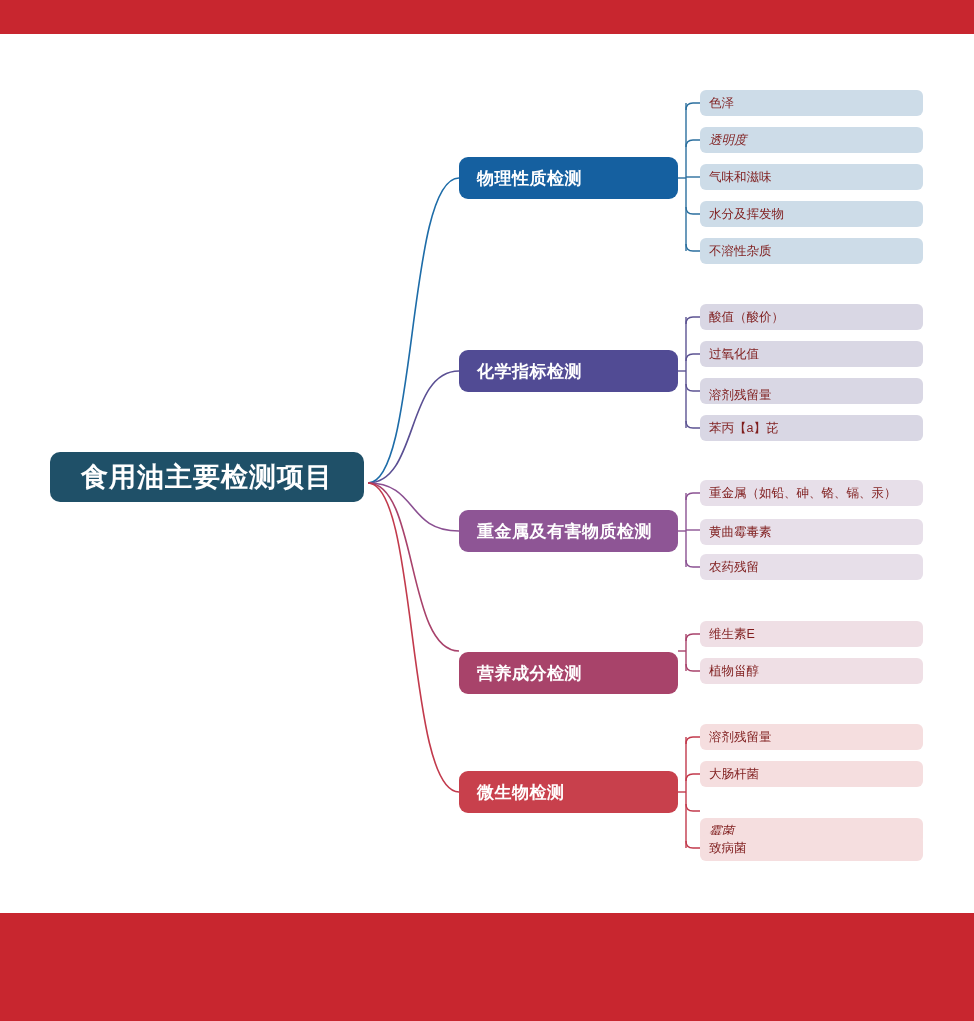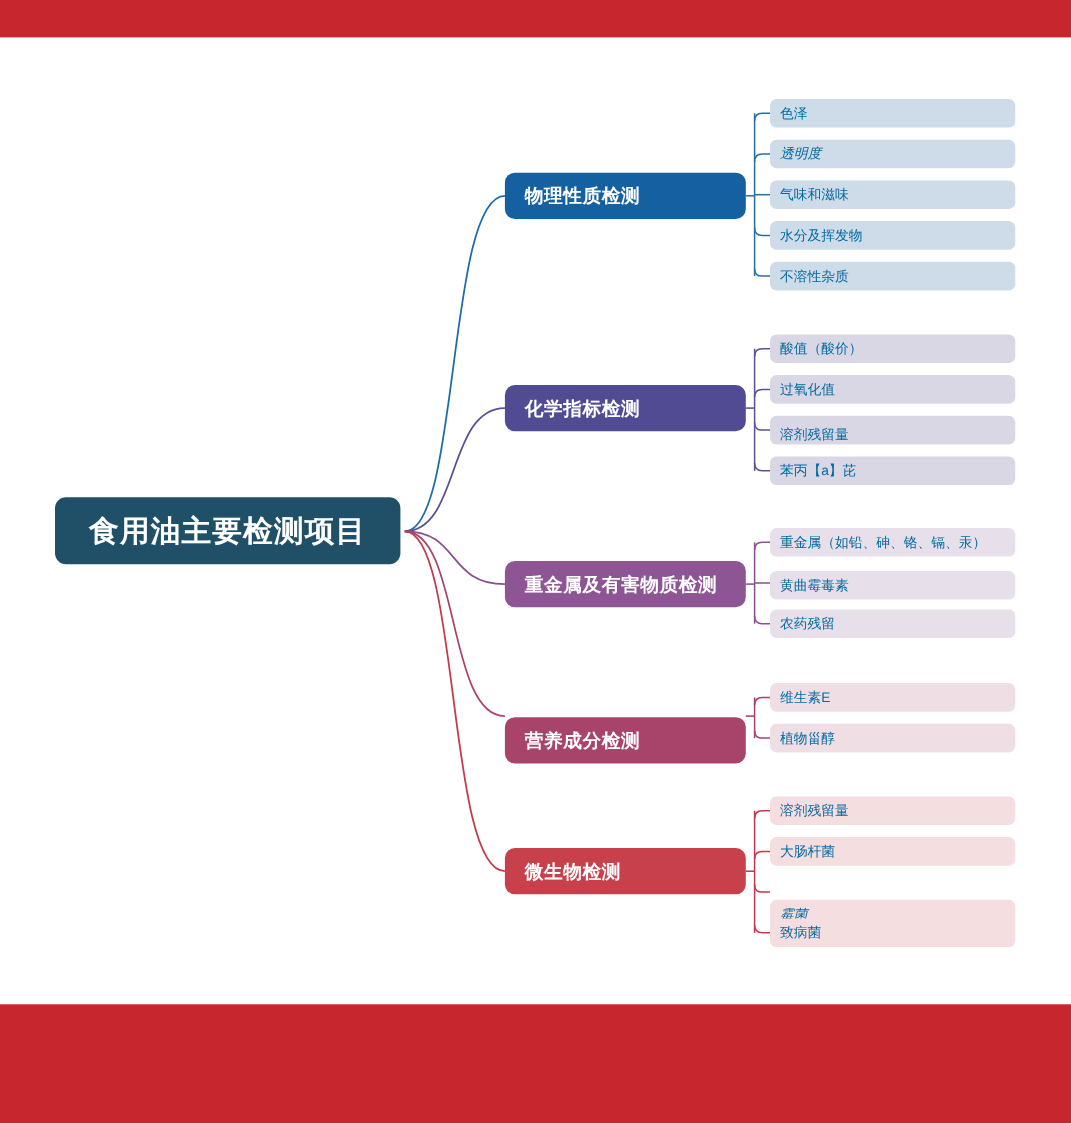--- a/index.html
+++ b/index.html
@@ -36,21 +36,21 @@
     position: absolute;
     box-sizing: border-box;
     display: flex;
     align-items: center;
   }
 
   #root-node {
     left: 50px;
     top: 452px;
     width: 314px;
-    height: 61px;
+    height: 50px;
     background: #1f5068;
     border-radius: 10px;
     justify-content: center;
   }
   #root-node .node-text {
     color: #ffffff;
     font-size: 27px;
     font-weight: bold;
     letter-spacing: 1px;
   }
@@ -70,21 +70,21 @@
   }
 
   .leaf {
     width: 223px;
     height: 26px;
     left: 700px;
     border-radius: 6px;
     padding-left: 9px;
   }
   .leaf .node-text {
-    color: #0369a1;
+    color: #7f1d1d;
     font-size: 12.5px;
     white-space: nowrap;
   }
 </style>
 </head>
 <body>
 
 <div id="page">
 
   <div class="band" id="band-top"></div>

